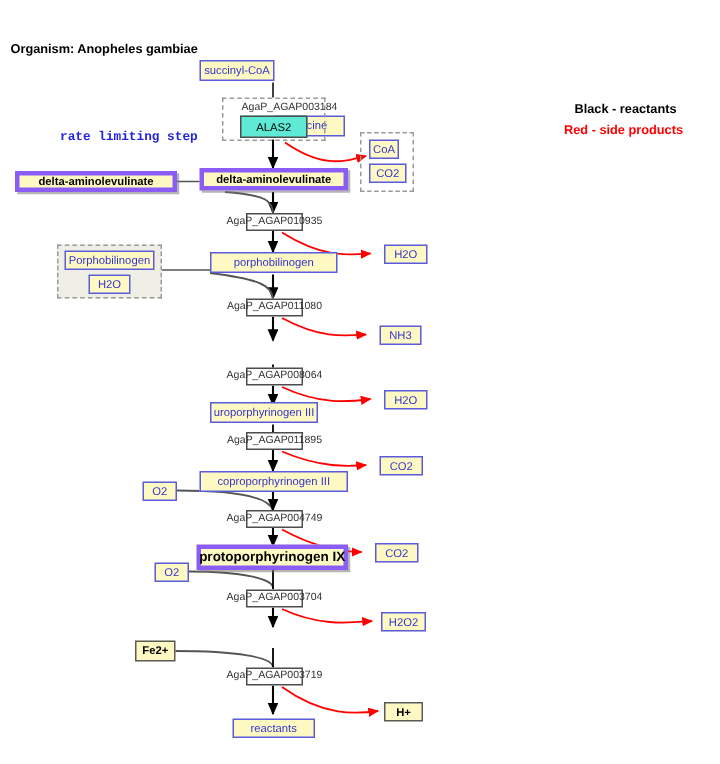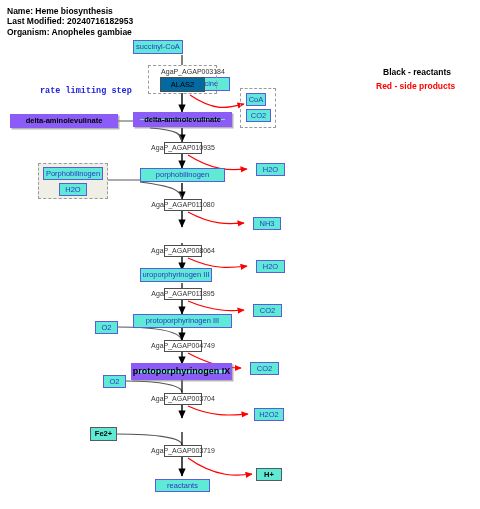--- a/index.html
+++ b/index.html
@@ -16,50 +16,48 @@
 
   .legend{position:absolute;font-size:8.5px;font-weight:bold;white-space:nowrap;}
   #leg-black{left:383px;top:67px;color:#000000;}
   #leg-red{left:376px;top:81px;color:#ff0000;}
 
   .rate{position:absolute;left:40px;top:86px;font-size:8.5px;font-weight:bold;color:#2323dd;white-space:nowrap;font-family:Liberation Mono, monospace;}
 
   
   .node{
     position:absolute;box-sizing:border-box;display:flex;align-items:center;
-    justify-content:center;white-space:nowrap;background:#5eead4;
+    justify-content:center;white-space:nowrap;background:#fef9c3;
     font-size:7.5px;line-height:1;
   }
   .blue{border:1px solid #5b5bde;color:#3333cc;}
-  .black{border:7px solid #8b5cf6;color:#000000;font-weight:bold;
+  .black{border:3px solid #8b5cf6;color:#000000;font-weight:bold;
          box-shadow:1.5px 1.5px 0 rgba(120,120,120,.55);}
   .blackplain{border:1px solid #5a5a5a;color:#000000;font-weight:bold;}
   .gene{
     position:absolute;box-sizing:border-box;background:#ffffff;
     border:1px solid #4d4d4d;
   }
   .gene-label{
     position:absolute;white-space:nowrap;font-size:7px;color:#333333;
     text-align:center;
   }
   .grpdash{position:absolute;box-sizing:border-box;border:1px dashed #9a9a9a;}
   .grp-tint{background:#efefe6;}
   .enz-inner{
-    position:absolute;box-sizing:border-box;background:#0369a1;border:1px solid #4d4d4d;
+    position:absolute;box-sizing:border-box;background:#5eead4;border:1px solid #4d4d4d;
     display:flex;align-items:center;justify-content:center;font-size:7.5px;color:#000;text-align:center;
   }
   .big{font-size:9px;}
 </style>
 </head>
 <body>
 
 <div id="canvas">
 
-  <div class="hdr" id="hdr1">Name: Heme biosynthesis</div>
-  <div class="hdr" id="hdr2">Last Modified: 20240716182953</div>
   <div class="hdr" id="hdr3">Organism: Anopheles gambiae</div>
 
   <div class="legend" id="leg-black">Black - reactants</div>
   <div class="legend" id="leg-red">Red - side products</div>
 
   <div class="rate">rate limiting step</div>
 
   <svg id="wires" viewBox="0 0 480 509">
     <defs>
       <marker id="ahB" markerWidth="7" markerHeight="7" refX="5.4" refY="2.6" orient="auto">
@@ -163,21 +161,21 @@
 
   <div class="node blue" style="left:140px;top:268px;width:72px;height:14px;">uroporphyrinogen III</div>
 
   <div class="gene" style="left:164px;top:288px;width:38px;height:12px;"></div>
   <div class="gene-label" style="left:145px;top:290px;width:76px;">AgaP_AGAP011895</div>
 
   <div class="node blue" style="left:253px;top:304px;width:29px;height:13px;">CO2</div>
 
   <div class="node blue" style="left:95px;top:321px;width:23px;height:13px;">O2</div>
 
-  <div class="node blue" style="left:133px;top:314px;width:99px;height:14px;">protoporphyrinogen III</div>
+  <div class="node blue" style="left:133px;top:314px;width:99px;height:14px;">coproporphyrinogen III</div>
 
   <div class="gene" style="left:164px;top:340px;width:38px;height:12px;"></div>
   <div class="gene-label" style="left:145px;top:342px;width:76px;">AgaP_AGAP004749</div>
 
   <div class="node blue" style="left:250px;top:362px;width:29px;height:13px;">CO2</div>
 
   <div class="node blue" style="left:103px;top:375px;width:23px;height:13px;">O2</div>
 
   <div class="node black big" style="left:131px;top:363px;width:101px;height:17px;">protoporphyrinogen IX</div>
 

